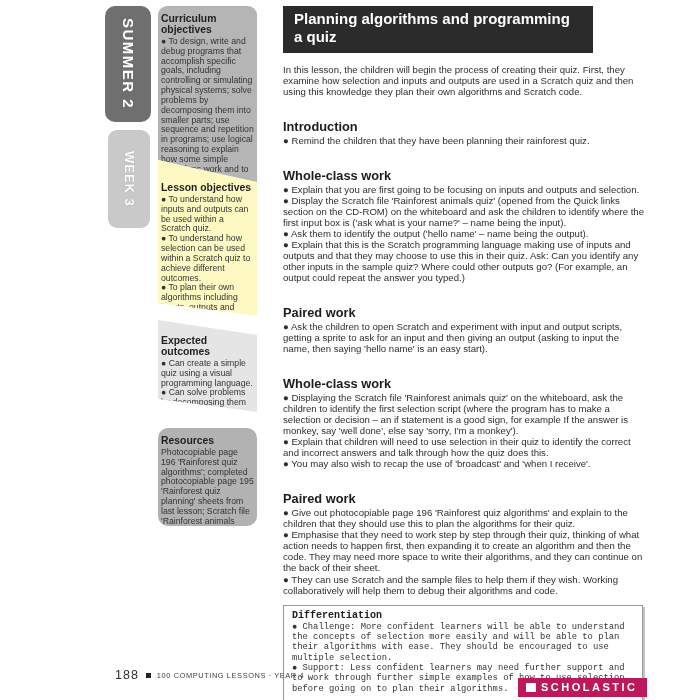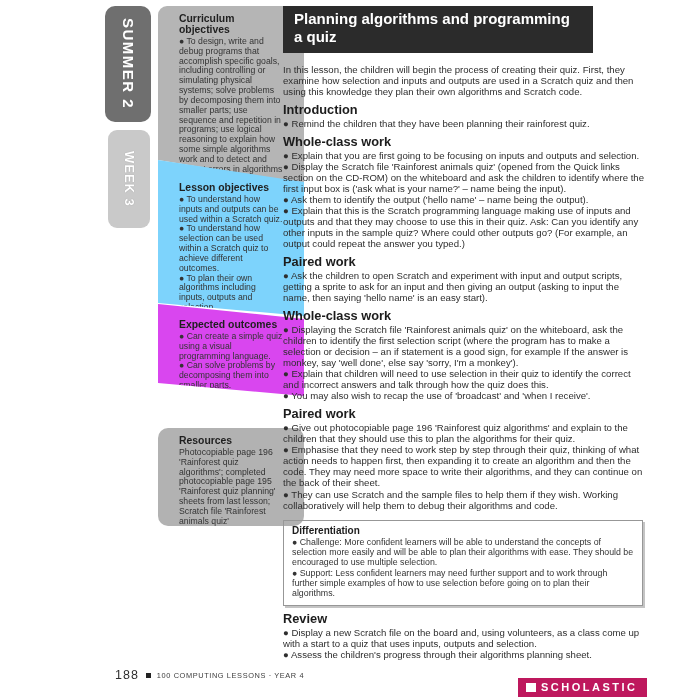--- a/index.html
+++ b/index.html
@@ -8,40 +8,40 @@
     font-family:"Liberation Sans", sans-serif;color:#2e2e2e;
   }
   
   .vtab{position:absolute;display:flex;align-items:center;justify-content:center;}
   .vtab span{writing-mode:vertical-rl;white-space:nowrap;font-weight:bold;}
   .tab-term{left:105px;top:6px;width:46px;height:116px;background:#6f6f6f;border-radius:10px;}
   .tab-term span{color:#ffffff;font-size:15px;letter-spacing:1.5px;}
   .tab-week{left:108px;top:130px;width:42px;height:98px;background:#c9c9c9;border-radius:9px;}
   .tab-week span{color:#ffffff;font-size:13px;letter-spacing:1px;text-shadow:0 0 1px #8d8d8d;}
   
-  .sbox{position:absolute;left:158px;width:146px;box-sizing:border-box;padding:7px 21px;overflow:hidden;}
+  .sbox{position:absolute;left:158px;width:99px;box-sizing:border-box;padding:7px 3px;overflow:hidden;}
   .sbox h3{margin:0 0 2px 0;font-size:10.4px;font-weight:bold;color:#1f1f1f;}
   .sbox p{margin:0;font-size:8.7px;line-height:1.13;color:#333333;}
   .box-curriculum{top:6px;height:178px;background:#b5b5b5;border-radius:9px 9px 0 0;
       clip-path:polygon(0 0,100% 0,100% 100%,0 calc(100% - 24px));}
-  .box-lesson{top:160px;height:156px;background:#7dd3fc;padding-top:22px;
+  .box-lesson{top:160px;height:156px;background:#fef9c3;padding-top:22px;
       clip-path:polygon(0 0,100% 22px,100% 100%,0 calc(100% - 13px));}
-  .box-expected{top:304px;height:92px;background:#d946ef;padding-top:15px;
+  .box-expected{top:320px;height:92px;background:#e5e5e5;padding-top:15px;
       clip-path:polygon(0 0,100% 15px,100% 100%,0 calc(100% - 13px));}
   .box-resources{top:428px;height:98px;background:#b2b2b2;border-radius:10px;}
   
   .main{position:absolute;left:283px;top:6px;width:362px;}
   .title-bar{box-sizing:border-box;width:310px;background:#2b2b2b;color:#ffffff;
       font-weight:bold;font-size:15px;line-height:1.22;padding:4px 11px 6px;}
-  .main h2{font-size:12.8px;font-weight:bold;color:#1c1c1c;margin:5px 0 1px 0;}
+  .main h2{font-size:12.8px;font-weight:bold;color:#1c1c1c;margin:22px 0 1px 0;}
   .main p.body{margin:0;font-size:9.6px;line-height:1.15;color:#2e2e2e;}
   .intro{margin-top:11px !important;}
   
   .diff-box{border:1px solid #979797;box-shadow:2px 2px 0 0 #c4c4c4;margin:9px 2px 2px 0;
-      padding:4px 8px 6px;}
+      padding:4px 8px 6px;font-family:Liberation Mono, monospace;}
   .diff-box h3{margin:0 0 1px 0;font-size:10px;font-weight:bold;color:#1c1c1c;}
   .diff-box p{margin:0;font-size:8.8px;line-height:1.18;color:#333333;}
   
   .footer-left{position:absolute;left:115px;top:668px;display:flex;align-items:center;}
   .page-num{font-size:12.5px;color:#2e2e2e;letter-spacing:1px;}
   .sep-square{display:inline-block;width:5px;height:5px;background:#222222;margin:0 6px 0 7px;}
   .book-title{font-size:7.4px;letter-spacing:0.6px;color:#3c3c3c;}
   .logo{position:absolute;left:518px;top:678px;background:#be185d;color:#ffffff;
       display:flex;align-items:center;padding:3px 9px 4px 8px;}
   .logo .mark{width:10px;height:9px;background:#ffffff;margin-right:5px;}

